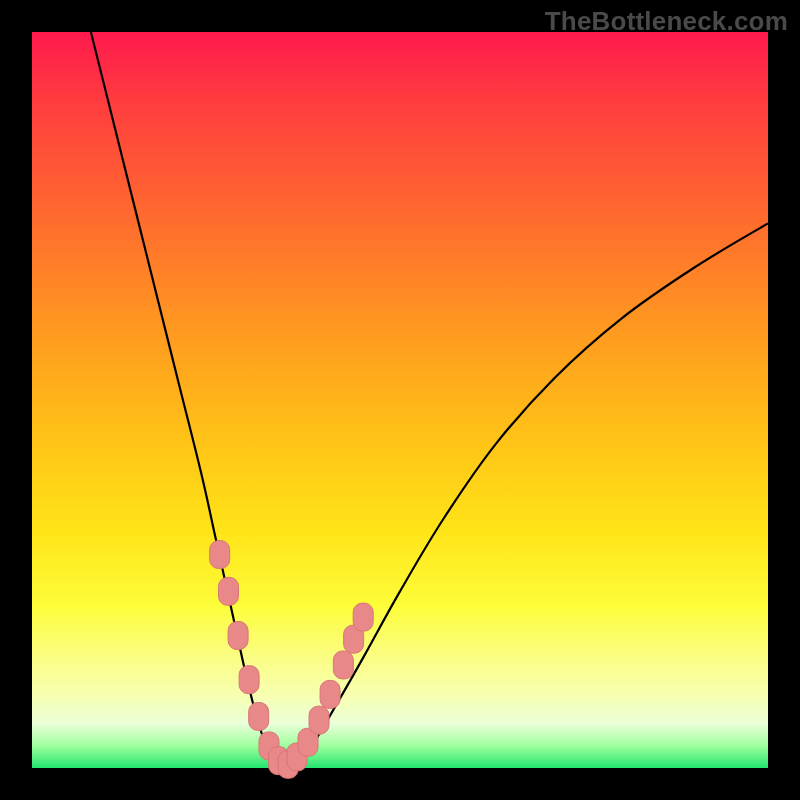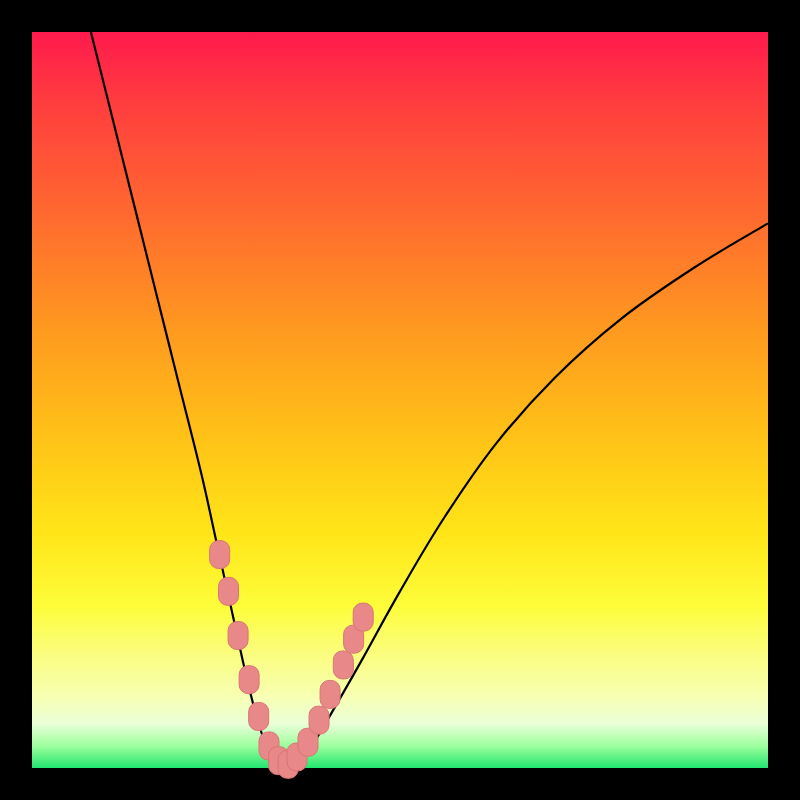--- a/index.html
+++ b/index.html
@@ -76,13 +76,14 @@
           <rect x="254.96" y="710.96" width="20" height="28" rx="9" ry="9" fill="#e98888" stroke="#d87676" stroke-width="1"></rect>
           <rect x="266.00" y="696.24" width="20" height="28" rx="9" ry="9" fill="#e98888" stroke="#d87676" stroke-width="1"></rect>
           <rect x="277.04" y="674.16" width="20" height="28" rx="9" ry="9" fill="#e98888" stroke="#d87676" stroke-width="1"></rect>
           <rect x="288.08" y="648.40" width="20" height="28" rx="9" ry="9" fill="#e98888" stroke="#d87676" stroke-width="1"></rect>
           <rect x="301.33" y="618.96" width="20" height="28" rx="9" ry="9" fill="#e98888" stroke="#d87676" stroke-width="1"></rect>
           <rect x="311.63" y="593.20" width="20" height="28" rx="9" ry="9" fill="#e98888" stroke="#d87676" stroke-width="1"></rect>
           <rect x="321.20" y="571.12" width="20" height="28" rx="9" ry="9" fill="#e98888" stroke="#d87676" stroke-width="1"></rect>
         </g>
     </svg>
   </div>
+  <div class="watermark">TheBottleneck.com</div>
 </div>
 
 </body></html>

